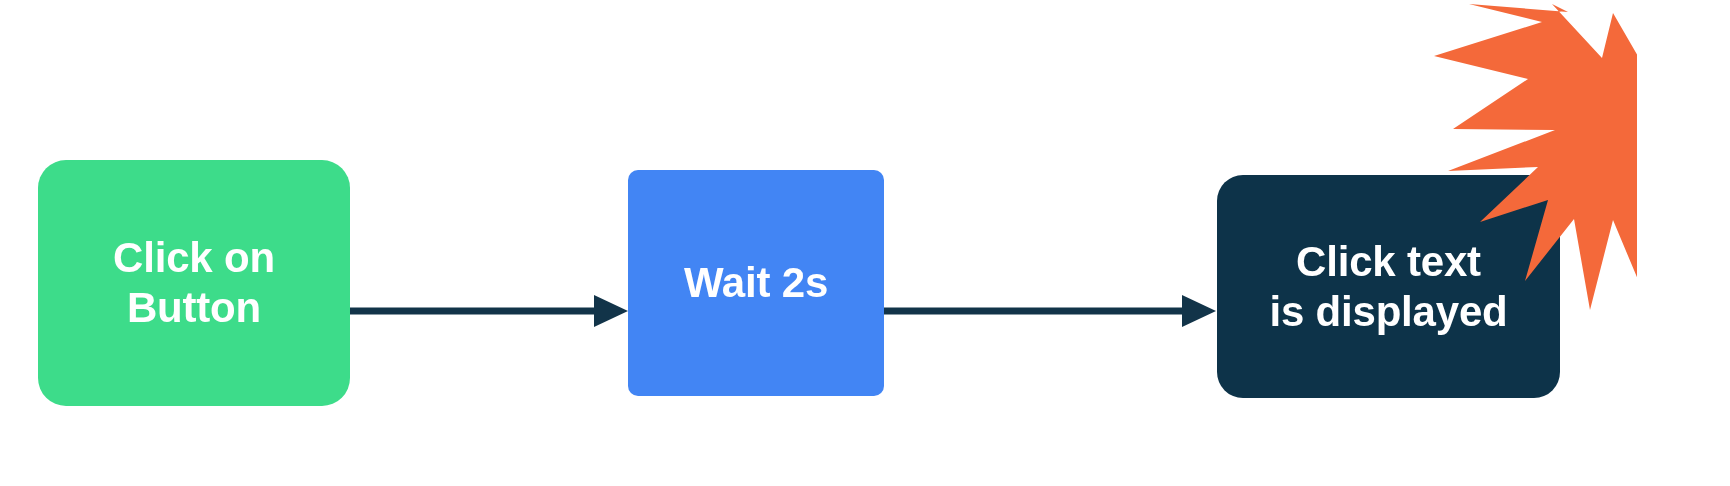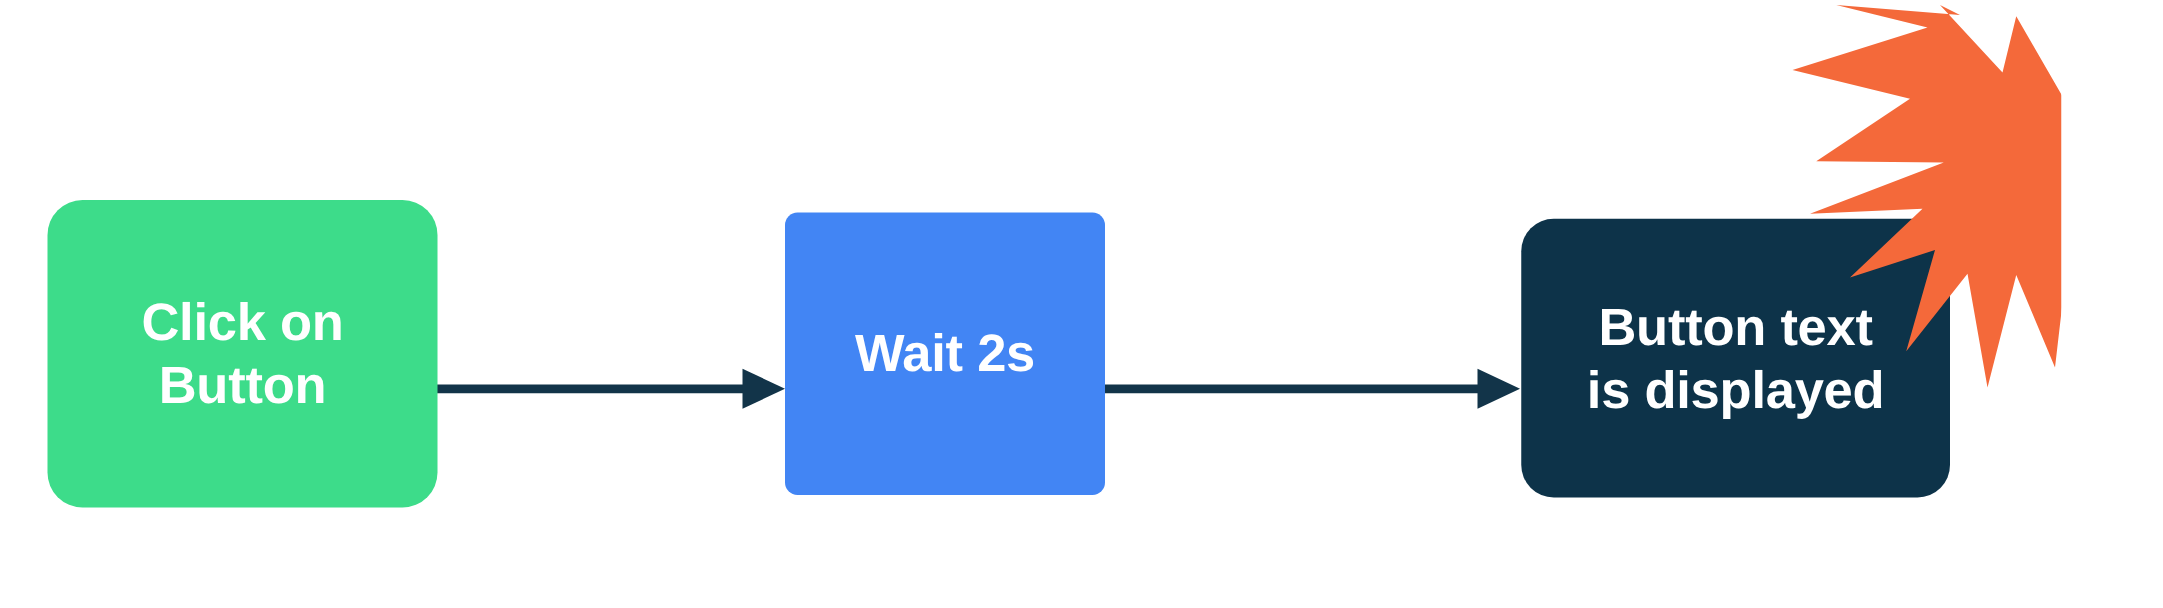--- a/index.html
+++ b/index.html
@@ -7,21 +7,20 @@
     padding: 0;
     background: #ffffff;
   }
   #canvas {
     position: relative;
     width: 1637px;
     height: 486px;
     background: #ffffff;
     overflow: hidden;
     font-family: "Liberation Sans", sans-serif;
-    padding-left: 12px;
   }
 
   
   .node {
     position: absolute;
     display: flex;
     align-items: center;
     justify-content: center;
     text-align: center;
     box-sizing: border-box;
@@ -107,21 +106,21 @@
   <div id="node-click" class="node">
     <span class="node-label">Click on
 Button</span>
   </div>
 
   <div id="node-wait" class="node">
     <span class="node-label">Wait 2s</span>
   </div>
 
   <div id="node-assert" class="node">
-    <span class="node-label">Button text
+    <span class="node-label">Click text
 is displayed</span>
   </div>
 
   <svg id="starburst" viewBox="0 0 458 320" width="458" height="320">
     <polygon fill="#f4693a" points="283,126 181,125 256,75 162,52 270,18 197,0 296,8 280,0 330,54 341,9
               378,73 416,17 414,96 458,64 445,140 458,145 432,178 458,198 429,206
               458,245 405,218 432,272 380,221 372,290 341,216 318,306 302,215 253,277
               276,196 208,218 266,163 176,167"></polygon>
   </svg>
 

